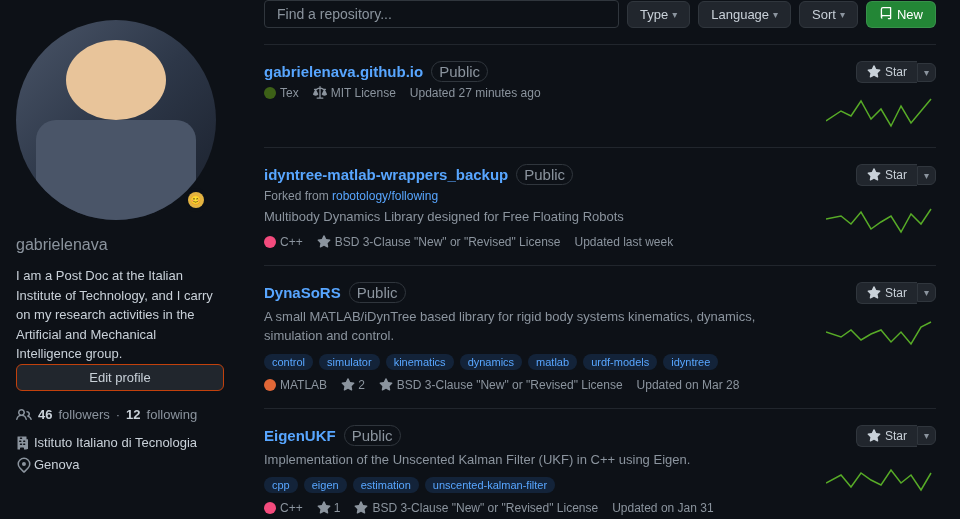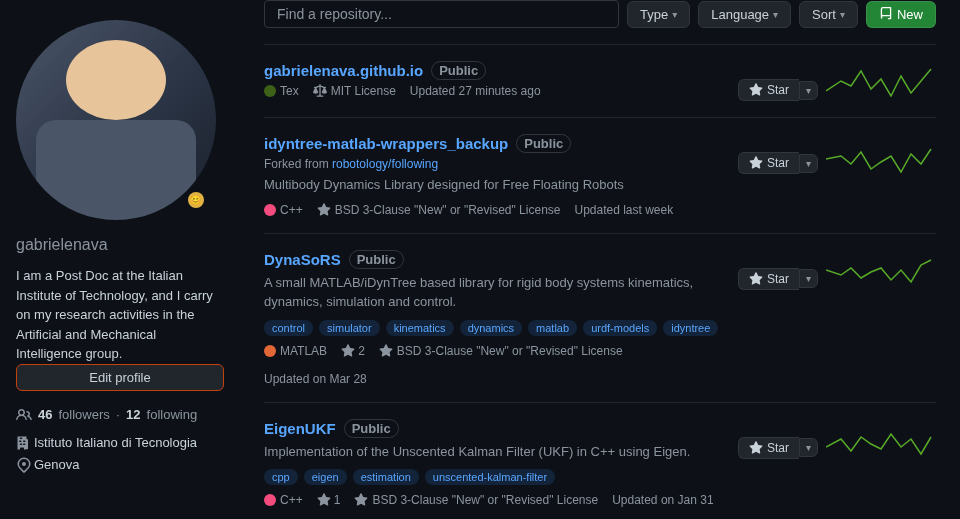--- a/index.html
+++ b/index.html
@@ -205,23 +205,23 @@
     .repo-name {
       font-size: 15px;
       font-weight: 600;
       color: #58a6ff;
       text-decoration: none;
     }
     .visibility-badge {
       padding: 1px 7px;
       border: 1px solid #30363d;
       border-radius: 20px;
-      font-size: 13px;
-      color: #8b949e;
-      font-weight: 700;
+      font-size: 15px;
+      color: #8b949e;
+      font-weight: 400;
     }
     .repo-fork {
       font-size: 12px;
       color: #8b949e;
       margin-bottom: 4px;
     }
     .repo-fork a { color: #58a6ff; text-decoration: none; }
     .repo-desc {
       font-size: 13px;
       color: #8b949e;
@@ -257,21 +257,21 @@
       display: inline-block;
       margin-right: 4px;
     }
     .lang-item { display: flex; align-items: center; }
     .star-count { display: flex; align-items: center; gap: 3px; }
     .license-item { display: flex; align-items: flex-end; gap: 4px; }
 
     
     .repo-right {
       display: flex;
-      flex-direction: row;
+      flex-direction: column;
       align-items: flex-end;
       gap: 8px;
       min-width: 130px;
     }
     .star-btn-group {
       display: flex;
       align-items: center;
     }
     .star-btn-main {
       display: flex;

